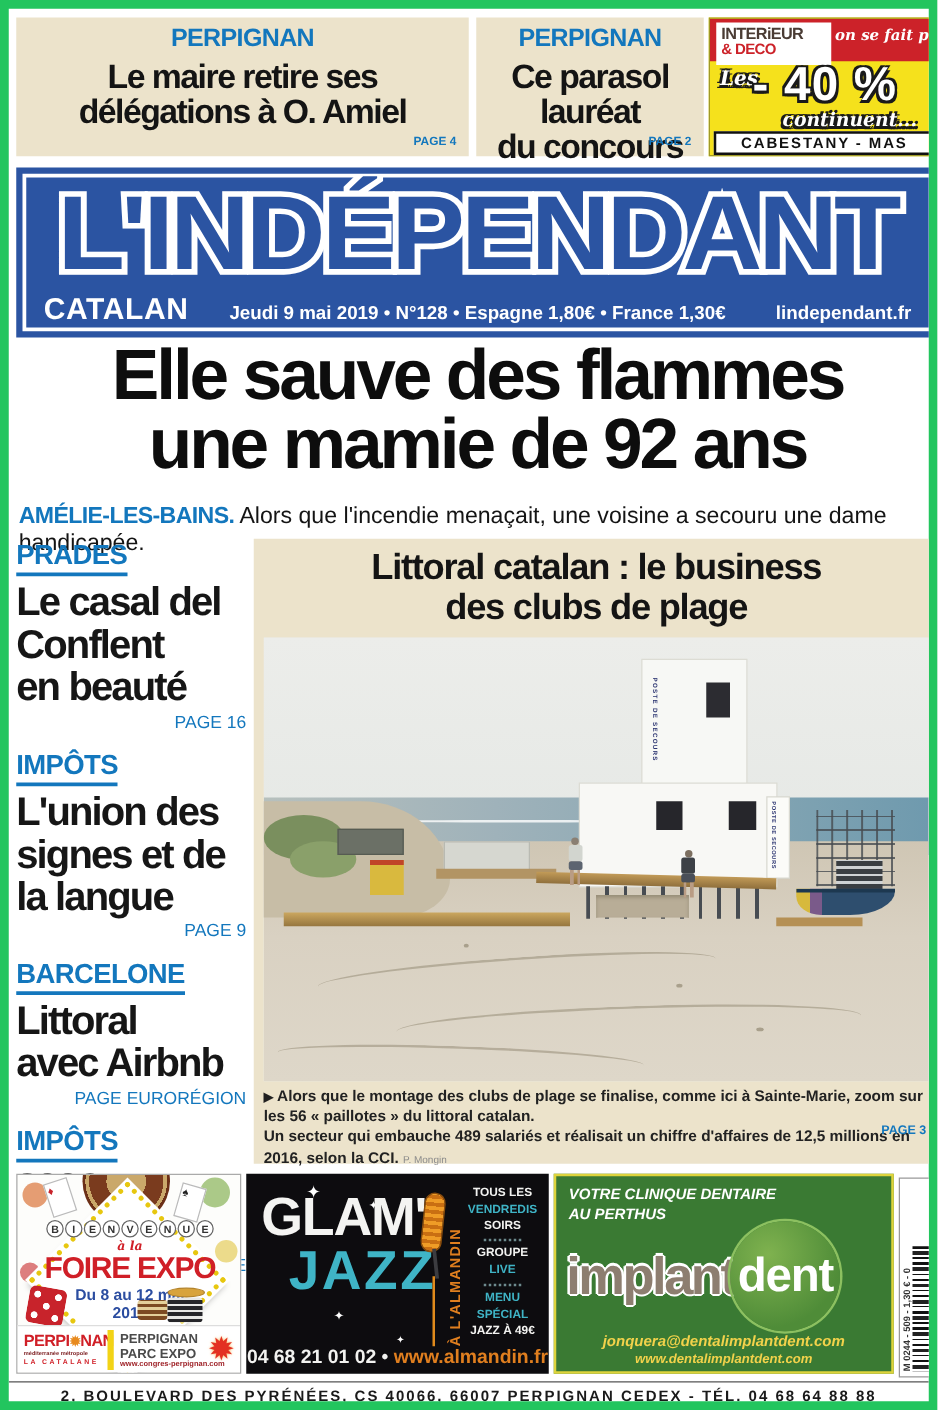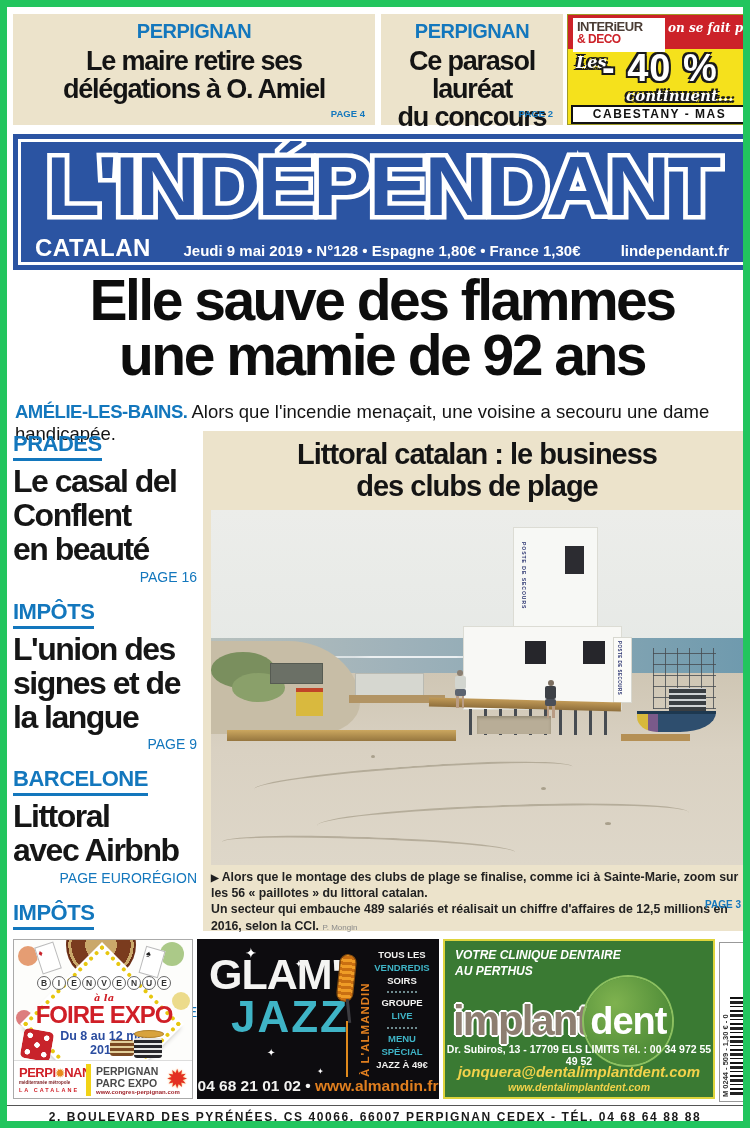--- a/index.html
+++ b/index.html
@@ -180,21 +180,21 @@
   .imp-logo { position:absolute; top:36px; left:8px; display:flex; align-items:center; }
   .imp-word1 { color:#8d7e70; font-weight:bold; font-size:42px; letter-spacing:-2px;
                text-shadow:-2px 0 0 #fff, 2px 0 0 #fff, 0 -2px 0 #fff, 0 2px 0 #fff, -1px -1px 0 #fff, 1px 1px 0 #fff, -1px 1px 0 #fff, 1px -1px 0 #fff; }
   .imp-circle { width:88px; height:88px; border-radius:50%; margin-left:-4px; display:flex; align-items:center;
                 justify-content:center; background:radial-gradient(circle at 35% 30%, #7fb24f, #4f8c38 70%);
                 box-shadow:0 0 0 2px #8cc060; }
   .imp-word2 { color:#fff; font-weight:bold; font-size:38px; letter-spacing:-1px; }
   .imp-address { position:absolute; left:0; right:0; bottom:30px; text-align:center; color:#fff; font-weight:bold;
                  font-size:10.5px; }
   .imp-email { position:absolute; left:0; right:0; bottom:17px; text-align:center; color:#f2d24b; font-weight:bold;
-               font-style:italic; font-size:15px; }
+               font-style:italic; font-size:12px; }
   .imp-site { position:absolute; left:0; right:0; bottom:4px; text-align:center; color:#f2d24b; font-weight:bold;
               font-style:italic; font-size:10.5px; }
 
   #barcode { position:absolute; top:935px; left:712px; width:33px; height:160px; background:#fff; border:1px solid #999; }
   .bc-label { position:absolute; top:6px; left:1px; height:148px; color:#333; font-weight:bold; font-size:7.5px;
               writing-mode:vertical-rl; transform:rotate(180deg); white-space:nowrap; }
   .bc-lines { position:absolute; right:3px; bottom:4px; width:18px; height:100px;
               background:repeating-linear-gradient(180deg, #111 0 2px, #fff 2px 4px, #222 4px 7px, #fff 7px 9px, #111 9px 10px, #fff 10px 13px); }
 
   
@@ -439,21 +439,20 @@
     <div class="imp-top">
       <span style="display:block">VOTRE CLINIQUE DENTAIRE</span>
       <span style="display:block">AU PERTHUS</span>
     </div>
     <div class="imp-logo">
       <span class="imp-word1">implant</span>
       <span class="imp-circle">
           <span class="imp-word2">dent</span>
         </span>
     </div>
-    <div class="imp-address">Dr. Subiros, 13 - 17709 ELS LIMITS Tél. : 00 34 972 55 49 52</div>
     <div class="imp-email">jonquera@dentalimplantdent.com</div>
     <div class="imp-site">www.dentalimplantdent.com</div>
   </div>
 
   <div id="barcode">
     <div class="bc-label">M 0244 - 509 - 1,30 € - 0</div>
     <div class="bc-lines"></div>
   </div>
 
   <div id="footer-bar">2, BOULEVARD DES PYRÉNÉES, CS 40066, 66007 PERPIGNAN CEDEX - TÉL. 04 68 64 88 88</div>

